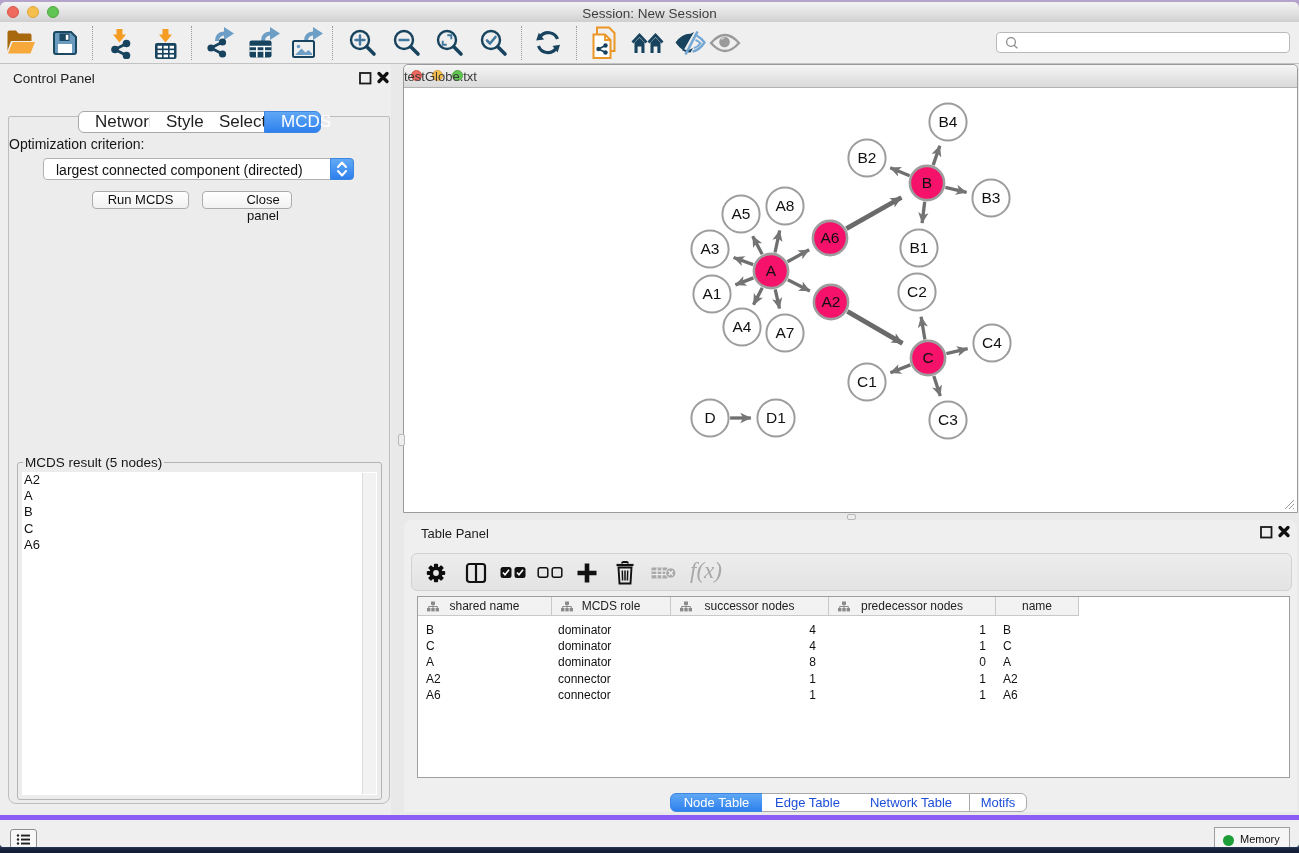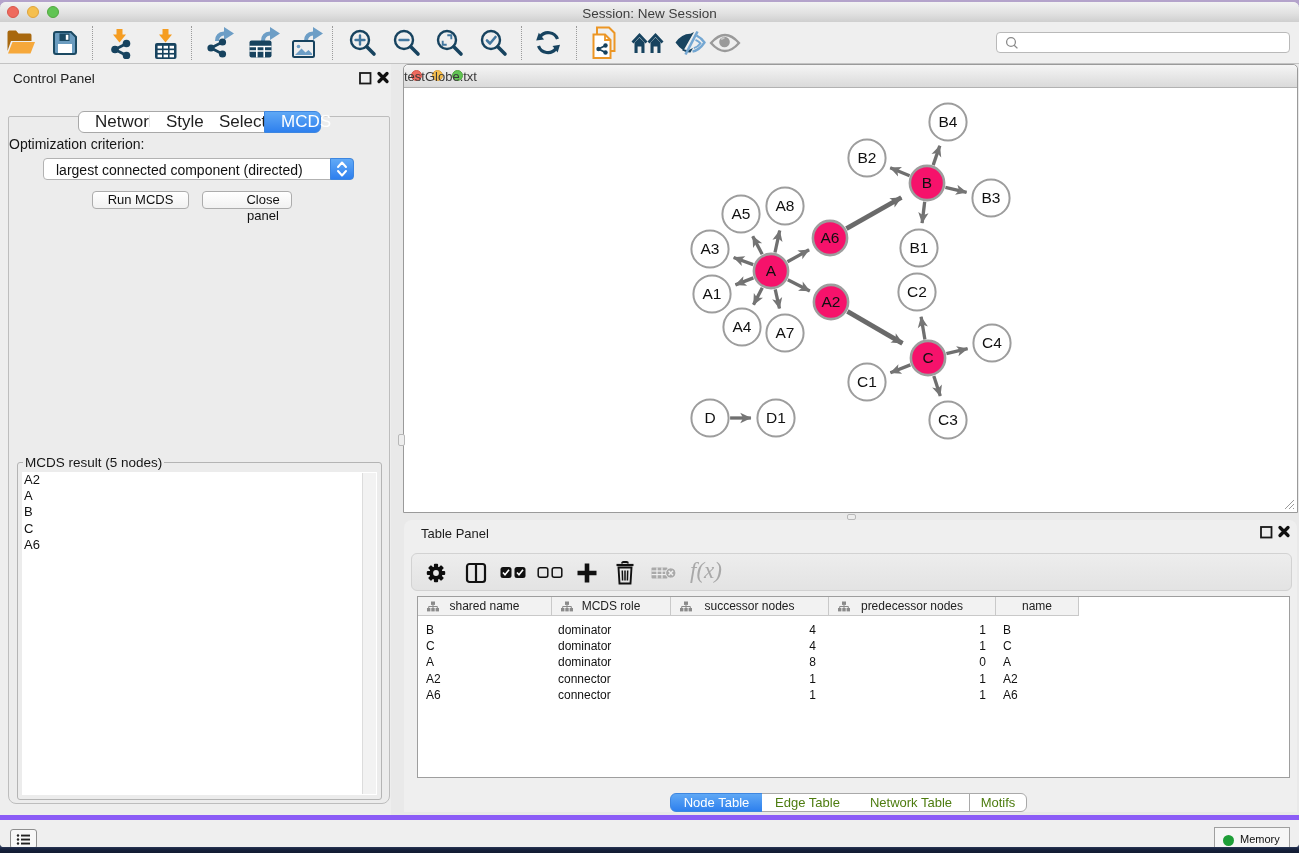--- a/index.html
+++ b/index.html
@@ -47,21 +47,21 @@
 #net-titlebar { position:absolute; left:0; top:0; width:893px; height:23px; background:linear-gradient(#f5f5f5,#dadada); border-bottom:1px solid #b2b2b2; border-radius:5px 5px 0 0; }
 #net-title { position:absolute; top:4px; left:0; width:893px; font-size:13px; color:#3a3a3a; }
 
 #tpanel { left:404px; top:518px; width:893px; height:292px; background:#efefef; border-radius:8px 8px 0 0; }
 #tp-title { position:absolute; left:17px; top:6px; font-size:13px; color:#1d1d1d; }
 #tp-toolbar { position:absolute; left:7px; top:32.5px; width:881px; height:38px; background:linear-gradient(#ededed,#e3e3e3); border:1px solid #d2d2d2; border-radius:6px; }
 #ttable { position:absolute; left:13px; top:76px; width:873px; height:182px; background:#ffffff; border:1px solid #9e9e9e; }
 .th { position:absolute; top:0; height:19px; background:#f2f2f2; border-right:1px solid #c9c9c9; border-bottom:1px solid #c9c9c9; font-size:12px; color:#222; text-align:center; line-height:19px; }
 .td { position:absolute; font-size:12px; color:#111; height:16.2px; line-height:16.2px; }
 .hicon { position:absolute; left:9px; top:4px; }
-.ttab { position:absolute; top:272.5px; height:19px; background:#ffffff; border:1px solid #a9a9a9; font-size:13px; color:#4d7c0f; text-align:center; line-height:18px; }
+.ttab { position:absolute; top:272.5px; height:19px; background:#ffffff; border:1px solid #a9a9a9; font-size:13px; color:#1d4ed8; text-align:center; line-height:18px; }
 .ttabsel { background:linear-gradient(#5fa8f5,#2e80ee); color:#fff; border-color:#3d86e0; }
 </style>
 </head>
 <body>
 <div class="abs" id="deskTop"></div>
 <div class="abs" id="deskBottom"></div>
 <div class="abs" id="app">
 
   <div class="abs" id="titlebar">
     <div class="tl" style="left:7px;  background:#ee6a5e; border:0.5px solid #d8564b;"></div>

